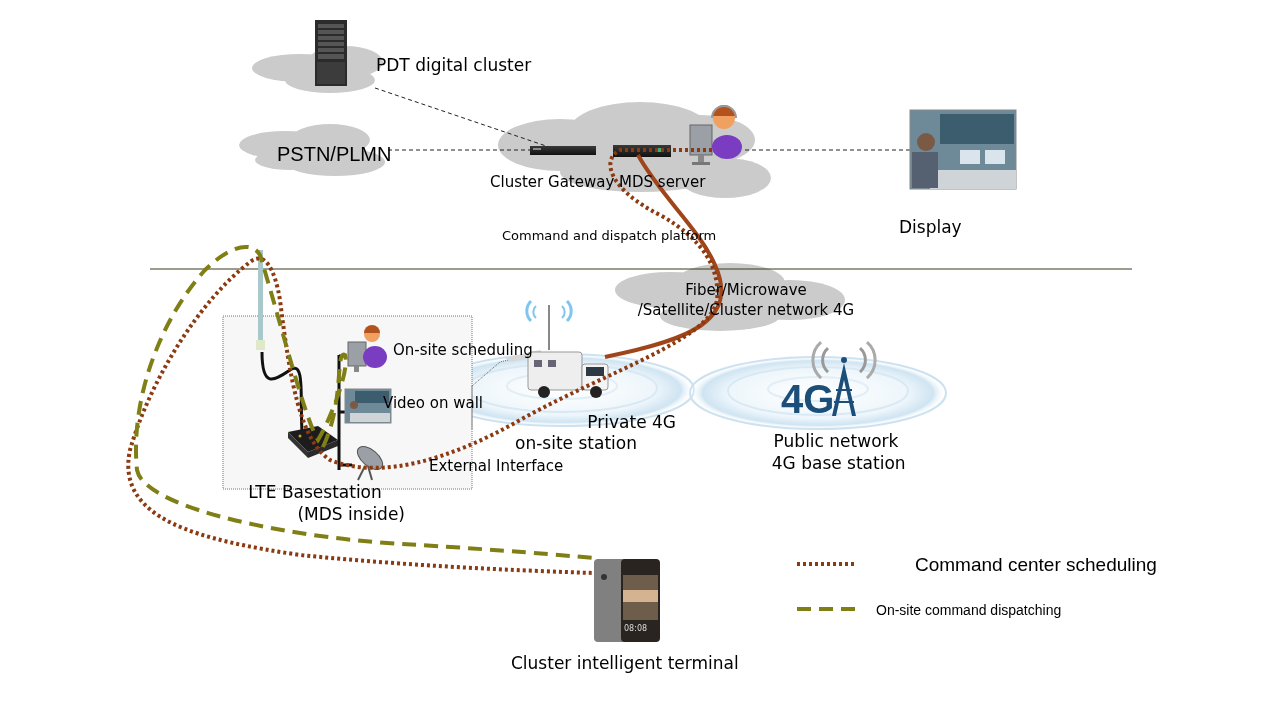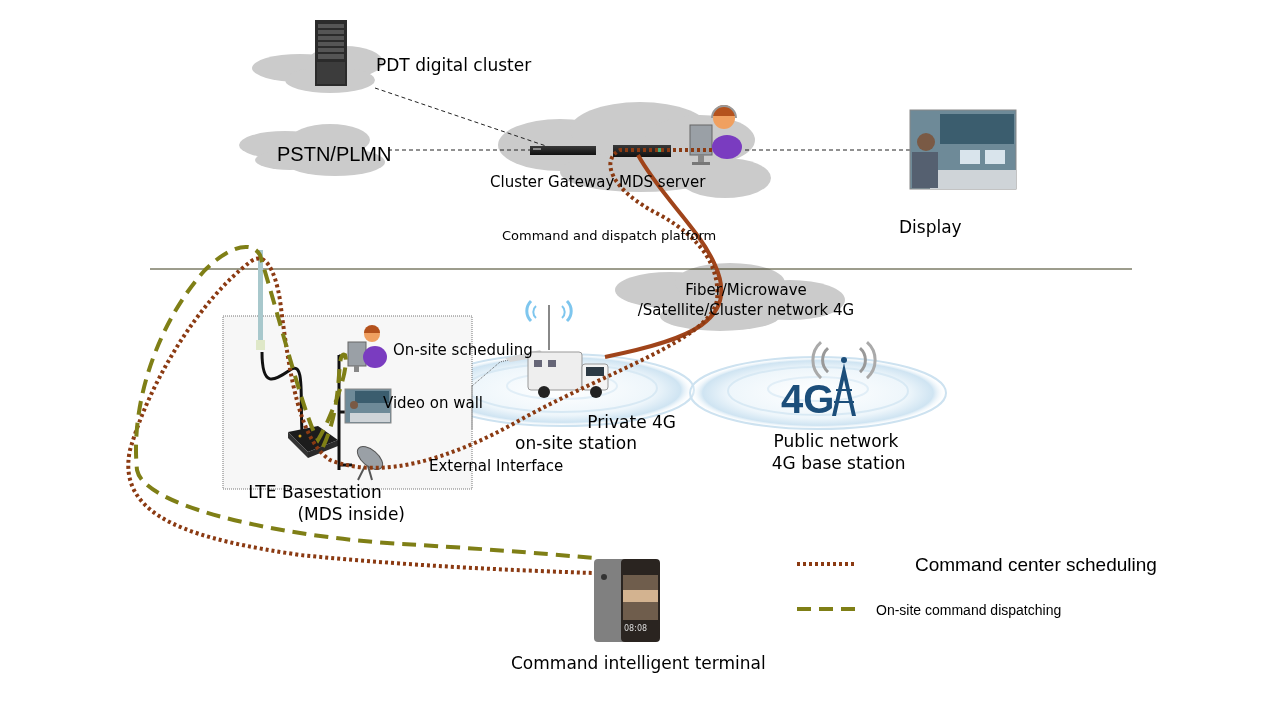--- a/index.html
+++ b/index.html
@@ -217,16 +217,16 @@
 <div class="lbl lbl-sm" style="left:393px;top:458px;margin-left:36px;">External Interface</div>
 <div class="lbl lbl-md center" style="left:225px;top:483px;width:180px;">LTE Basestation</div>
 <div class="lbl lbl-md center" style="left:225px;top:505px;width:180px;text-align:right;">(MDS inside)</div>
 
 <div class="lbl lbl-md center" style="left:476px;top:413px;width:200px;text-align:right;">Private 4G</div>
 <div class="lbl lbl-md center" style="left:476px;top:434px;width:200px;">on-site station</div>
 
 <div class="lbl lbl-md center" style="left:736px;top:432px;width:200px;">Public network</div>
 <div class="lbl lbl-md center" style="left:736px;top:454px;width:200px;white-space:pre;"> 4G base station</div>
 
-<div class="lbl lbl-md" style="left:511px;top:654px;">Command intelligent terminal</div>
+<div class="lbl lbl-md" style="left:511px;top:654px;">Cluster intelligent terminal</div>
 
 <div class="lbl lbl-md" style="left:879px;top:554px;font-family:'Liberation Sans',sans-serif;font-size:19px;margin-left:36px;">Command center scheduling</div>
 <div class="lbl lbl-md" style="left:876px;top:602px;font-family:'Liberation Sans',sans-serif;font-size:14px;">On-site command dispatching</div>
 
 </body></html>

